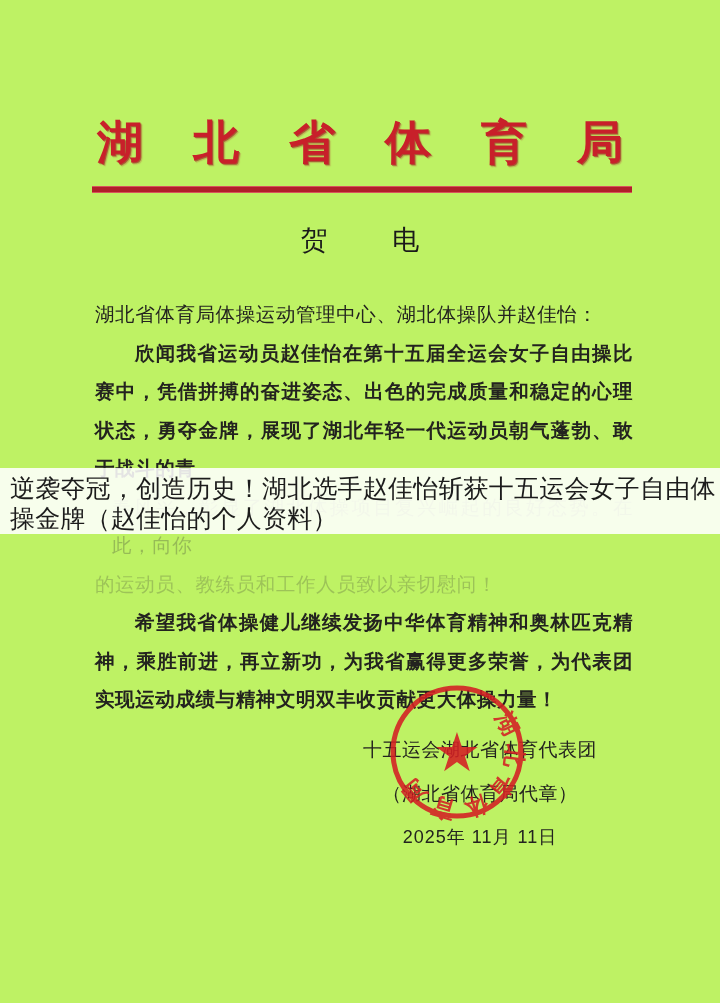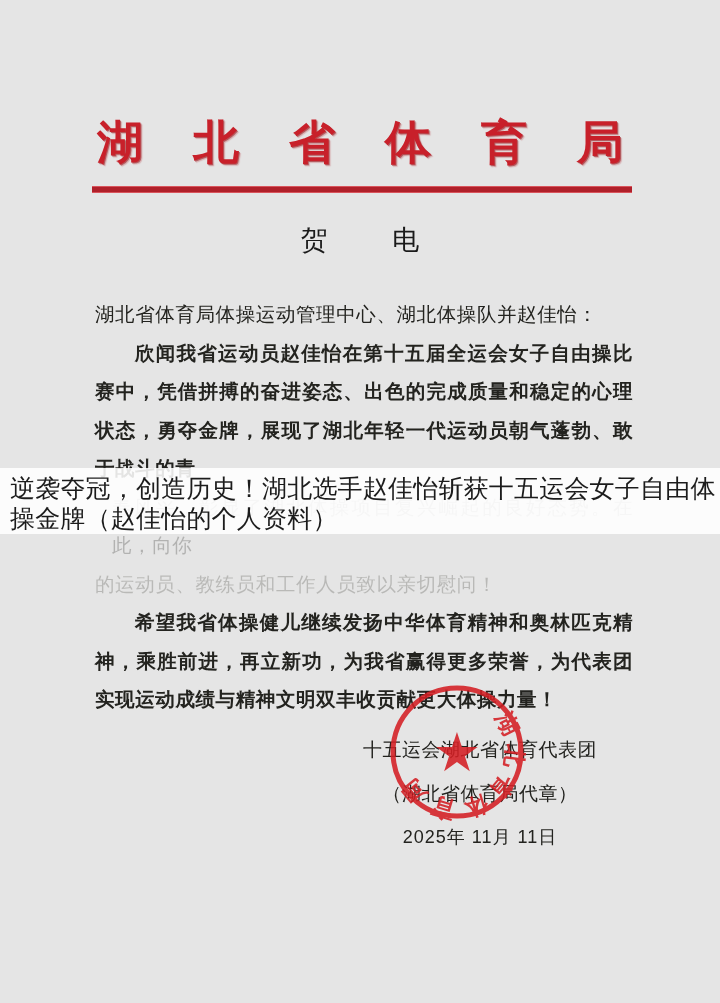--- a/index.html
+++ b/index.html
@@ -12,21 +12,21 @@
     height: 1003px;
     position: relative;
     overflow: hidden;
     font-family: "DejaVu Serif", "Liberation Serif", serif;
     -webkit-font-smoothing: antialiased;
   }
 
   .page {
     position: absolute;
     inset: 0;
-    background: #e5e5e5;
+    background: #bef264;
   }
 
   
   .letterhead {
     position: absolute;
     top: 118px;
     left: 0;
     width: 720px;
     text-align: center;
   }

